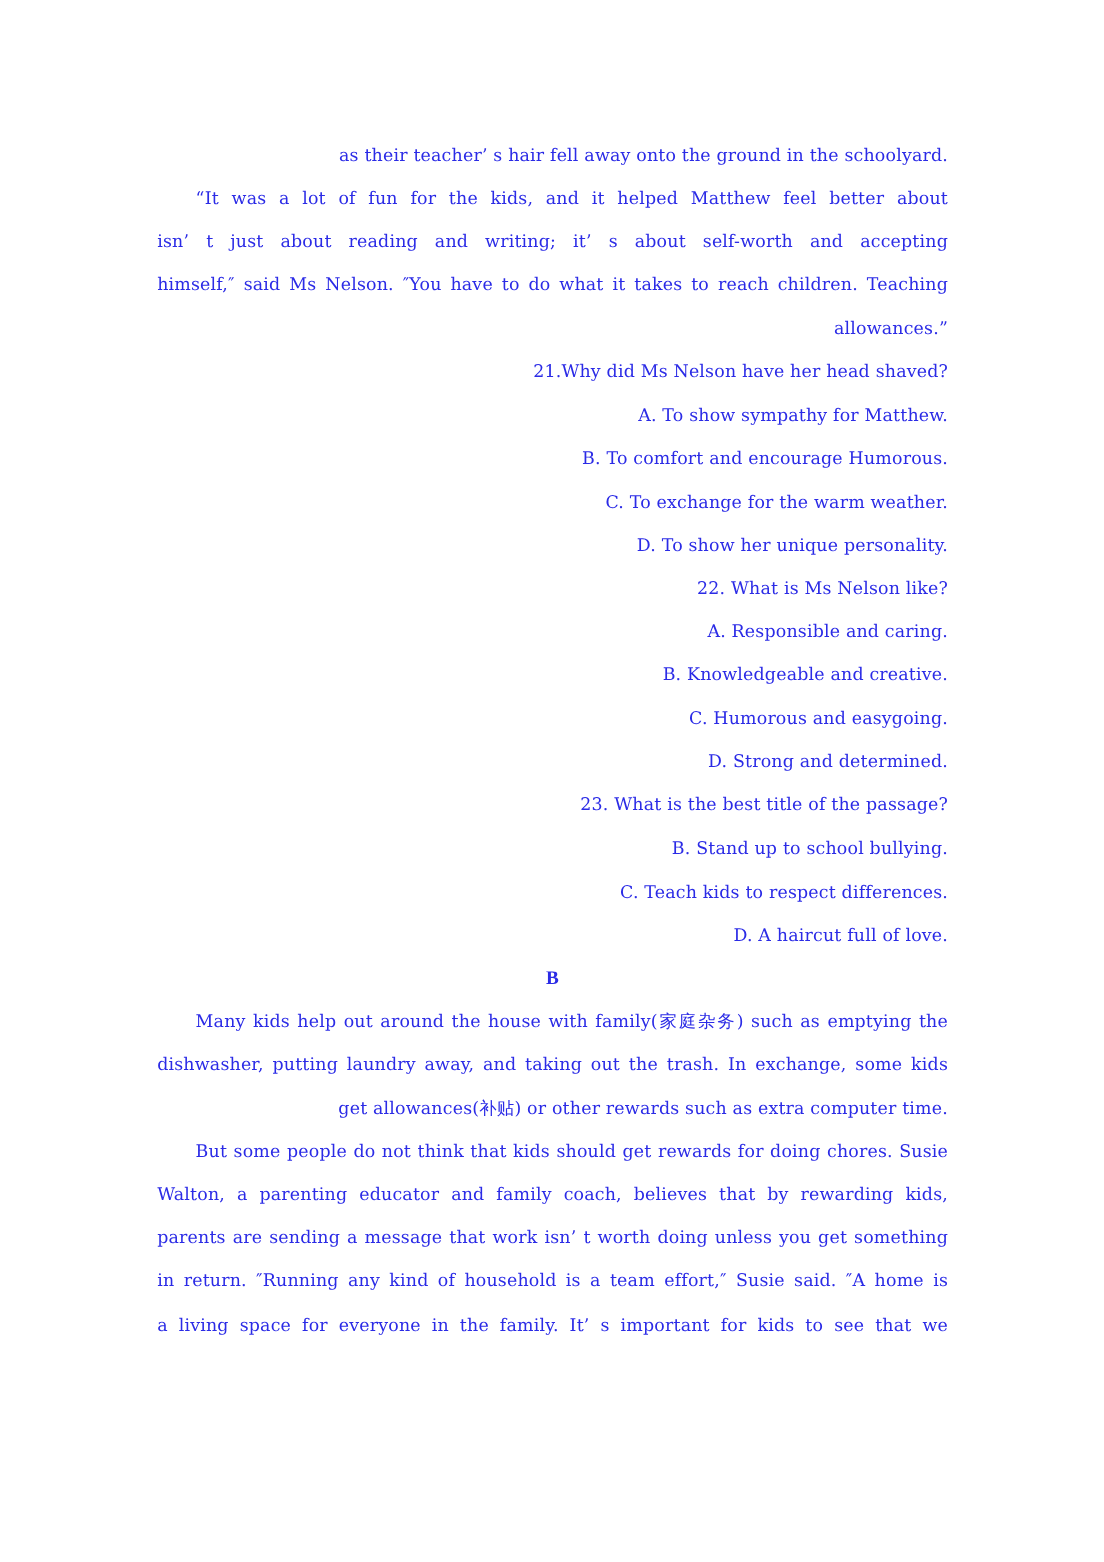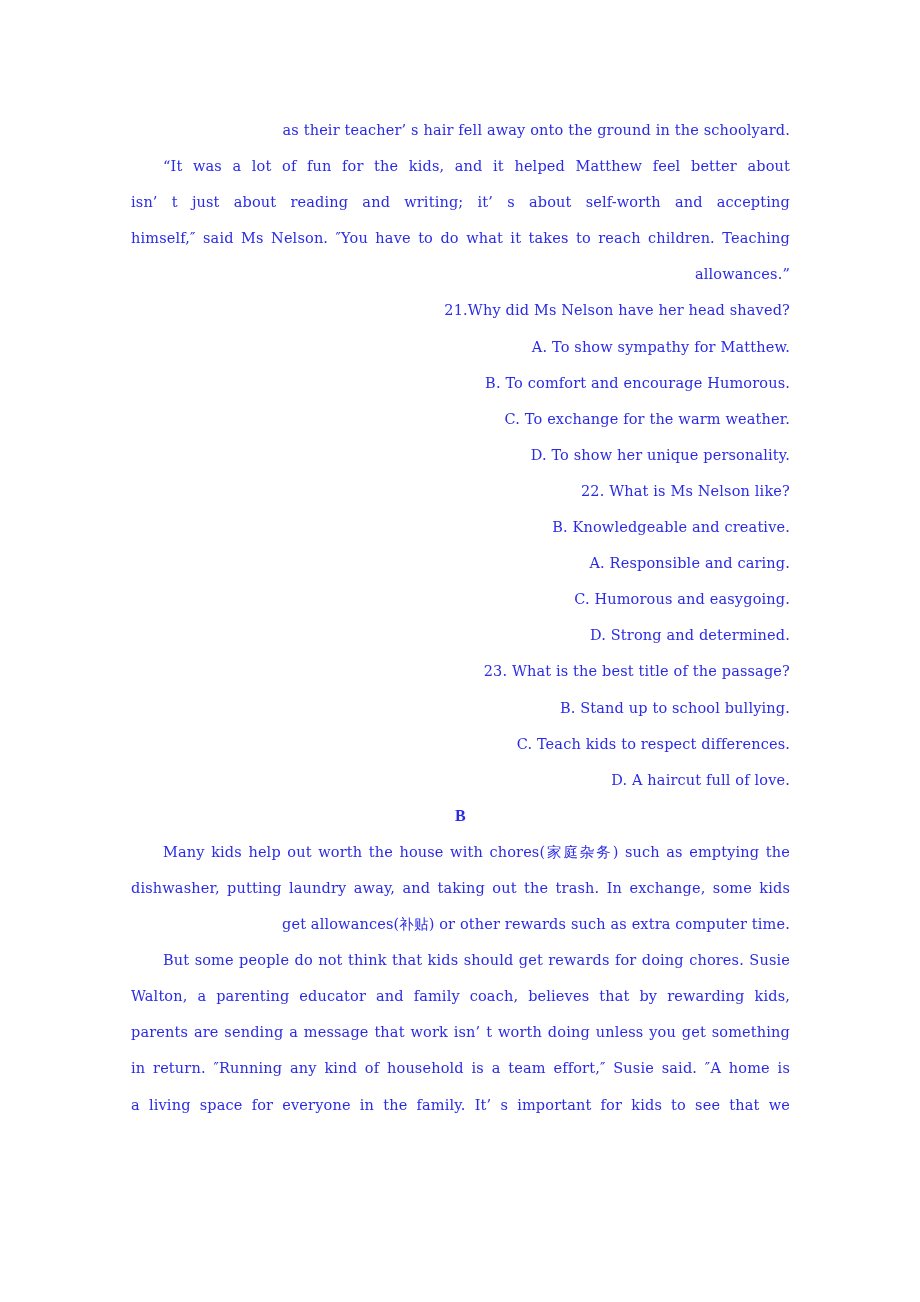--- a/index.html
+++ b/index.html
@@ -65,37 +65,37 @@
   <div>
     <div class="line indent">21.Why did Ms Nelson have her head shaved?</div>
     <div class="line opt">A. To show sympathy for Matthew.</div>
     <div class="line opt">B. To comfort and encourage Humorous.</div>
     <div class="line opt">C. To exchange for the warm weather.</div>
     <div class="line opt">D. To show her unique personality.</div>
   </div>
 
   <div>
     <div class="line indent">22. What is Ms Nelson like?</div>
+    <div class="line opt">A. Responsible and caring.</div>
     <div class="line opt">B. Knowledgeable and creative.</div>
-    <div class="line opt">A. Responsible and caring.</div>
     <div class="line opt">C. Humorous and easygoing.</div>
     <div class="line opt">D. Strong and determined.</div>
   </div>
 
   <div>
     <div class="line indent">23. What is the best title of the passage?</div>
     <div class="line opt">B. Stand up to school bullying.</div>
     <div class="line opt">C. Teach kids to respect differences.</div>
     <div class="line opt">D. A haircut full of love.</div>
   </div>
 
   <div class="line section-head">B</div>
 
   <div>
-    <div class="line justify indent">Many kids help out worth the house with chores(家庭杂务) such as emptying the</div>
+    <div class="line justify indent">Many kids help out around the house with family(家庭杂务) such as emptying the</div>
     <div class="line justify">dishwasher, putting laundry away, and taking out the trash. In exchange, some kids</div>
     <div class="line">get allowances(补贴) or other rewards such as extra computer time.</div>
   </div>
 
   <div>
     <div class="line justify indent">But some people do not think that kids should get rewards for doing chores. Susie</div>
     <div class="line justify">Walton, a parenting educator and family coach, believes that by rewarding kids,</div>
     <div class="line justify">parents are sending a message that work isn’ t worth doing unless you get something</div>
     <div class="line justify">in return. ″Running any kind of household is a team effort,″ Susie said. ″A home is</div>
     <div class="line justify">a living space for everyone in the family. It’ s important for kids to see that we</div>

